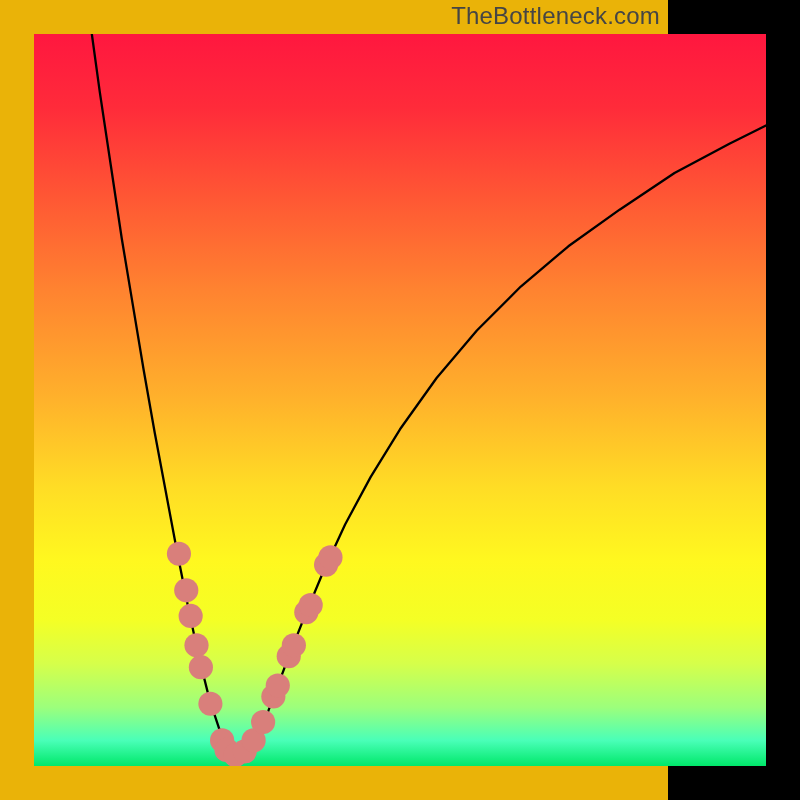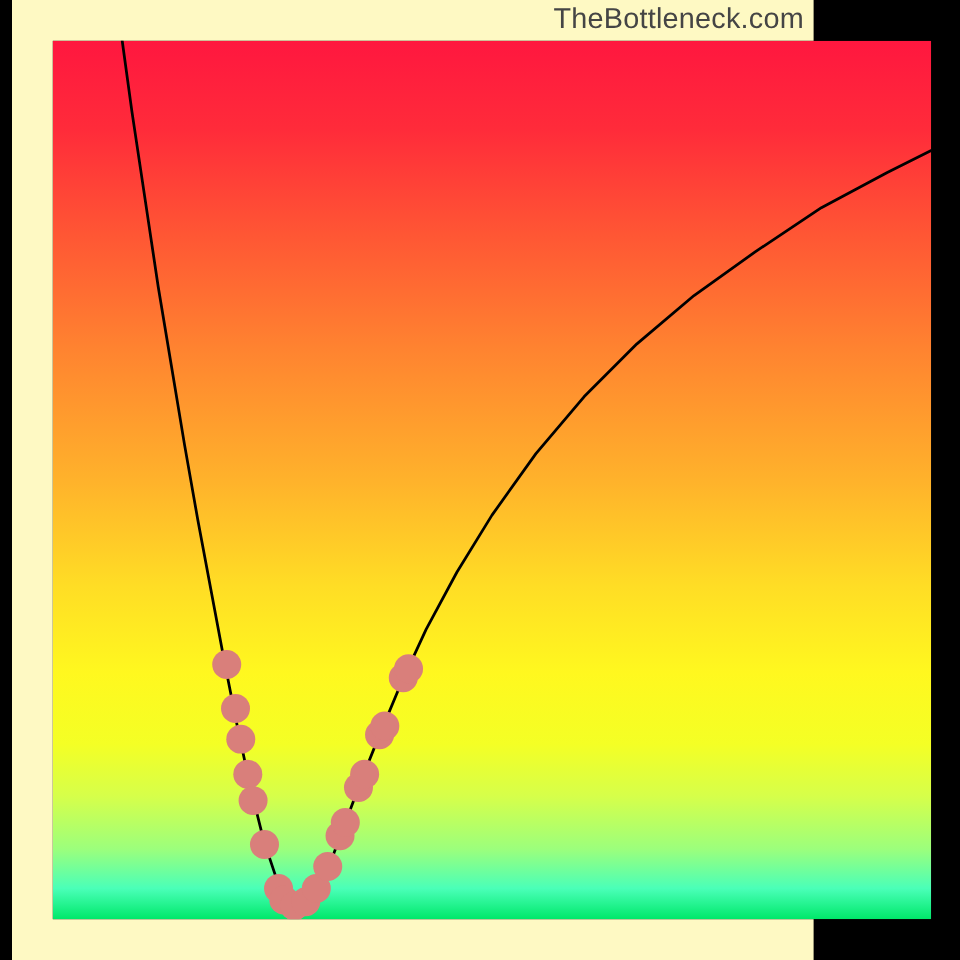--- a/index.html
+++ b/index.html
@@ -6,25 +6,25 @@
     margin: 0;
     padding: 0;
     width: 800px;
     height: 800px;
     overflow: hidden;
     background: #000;
     font-family: Arial, Helvetica, sans-serif;
   }
   .frame {
     position: absolute;
-    left: 10px;
+    left: 0;
     top: 0;
     width: 668px;
     height: 800px;
-    background: #fef9c3;
+    background: #eab308;
   }
   .plot {
     position: absolute;
     background: #000;
   }
   .watermark {
     position: absolute;
     color: #454545;
     font-size: 24px;
     font-weight: 400;

